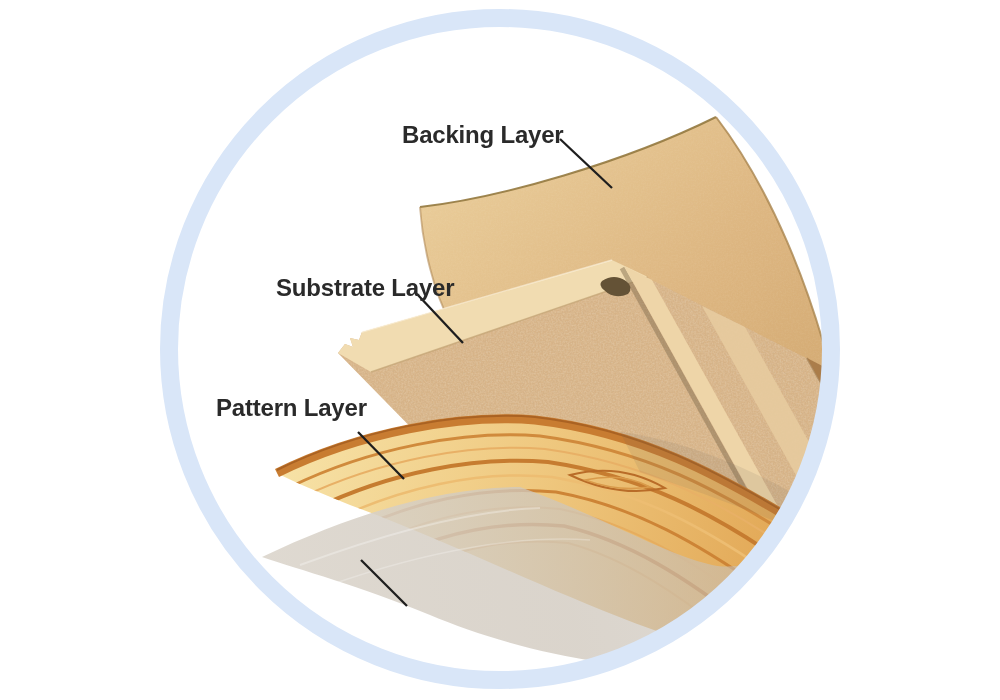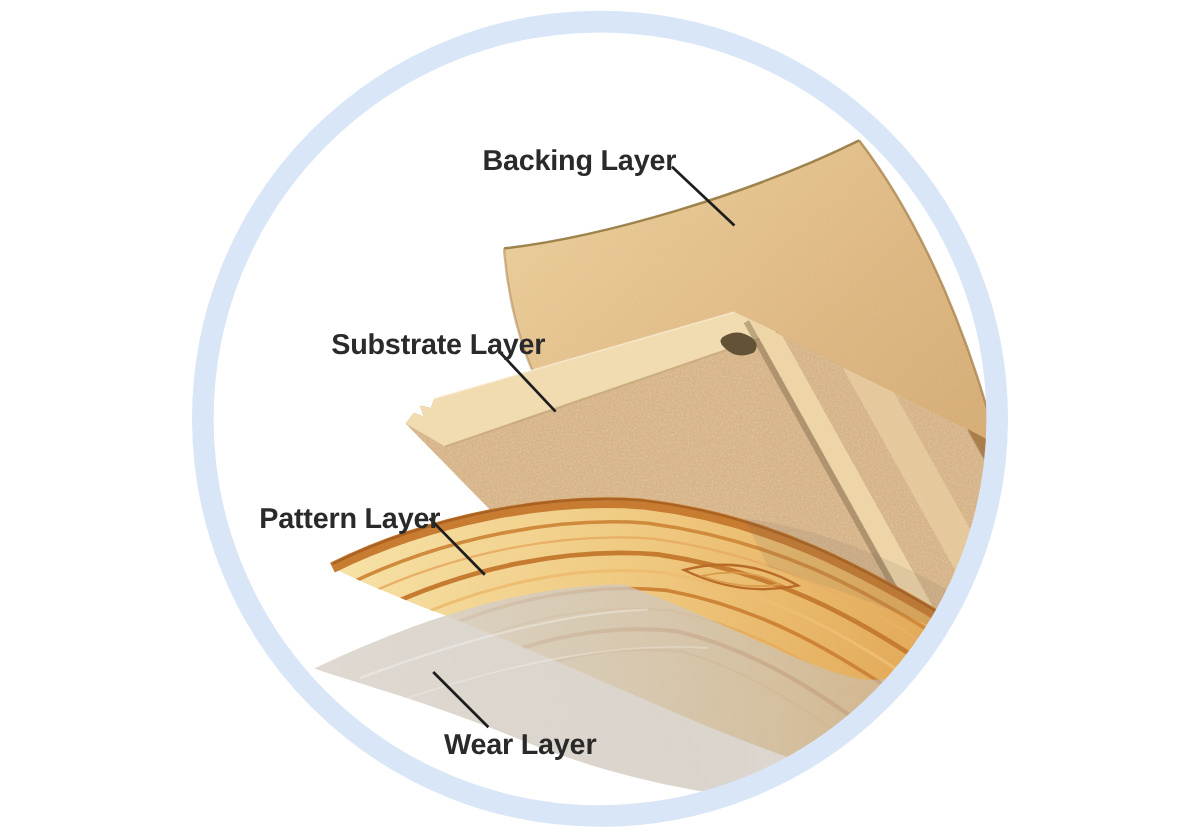--- a/index.html
+++ b/index.html
@@ -10,21 +10,21 @@
     position:absolute;
     font-size:24px;
     font-weight:600;
     letter-spacing:-0.2px;
     color:#2a2a2a;
     white-space:nowrap;
     user-select:none;
   }
   #lbl-backing  {left:402px; top:121px;}
   #lbl-substrate{left:252px; top:274px;margin-left:24px;}
-  #lbl-pattern  {left:216px; top:419px;text-align:right;}
+  #lbl-pattern  {left:216px; top:394px;text-align:right;}
   #lbl-wear     {left:370px; top:607px;}
 </style>
 </head>
 <body>
 
 <div class="stage">
 
   <svg width="1000" height="700" viewBox="0 0 1000 700">
     <defs>
       <clipPath id="clipCircle">
@@ -126,14 +126,13 @@
       <line x1="560" y1="139" x2="612" y2="188"></line>
       <line x1="417" y1="294" x2="463" y2="343"></line>
       <line x1="358" y1="432" x2="404" y2="479"></line>
       <line x1="361" y1="560" x2="407" y2="606"></line>
     </g>
   </svg>
 
   <div class="layer-label" id="lbl-backing">Backing Layer</div>
   <div class="layer-label" id="lbl-substrate">Substrate Layer</div>
   <div class="layer-label" id="lbl-pattern">Pattern Layer</div>
-  <div class="layer-label" id="lbl-wear">Wear Layer</div>
 </div>
 
 </body></html>

